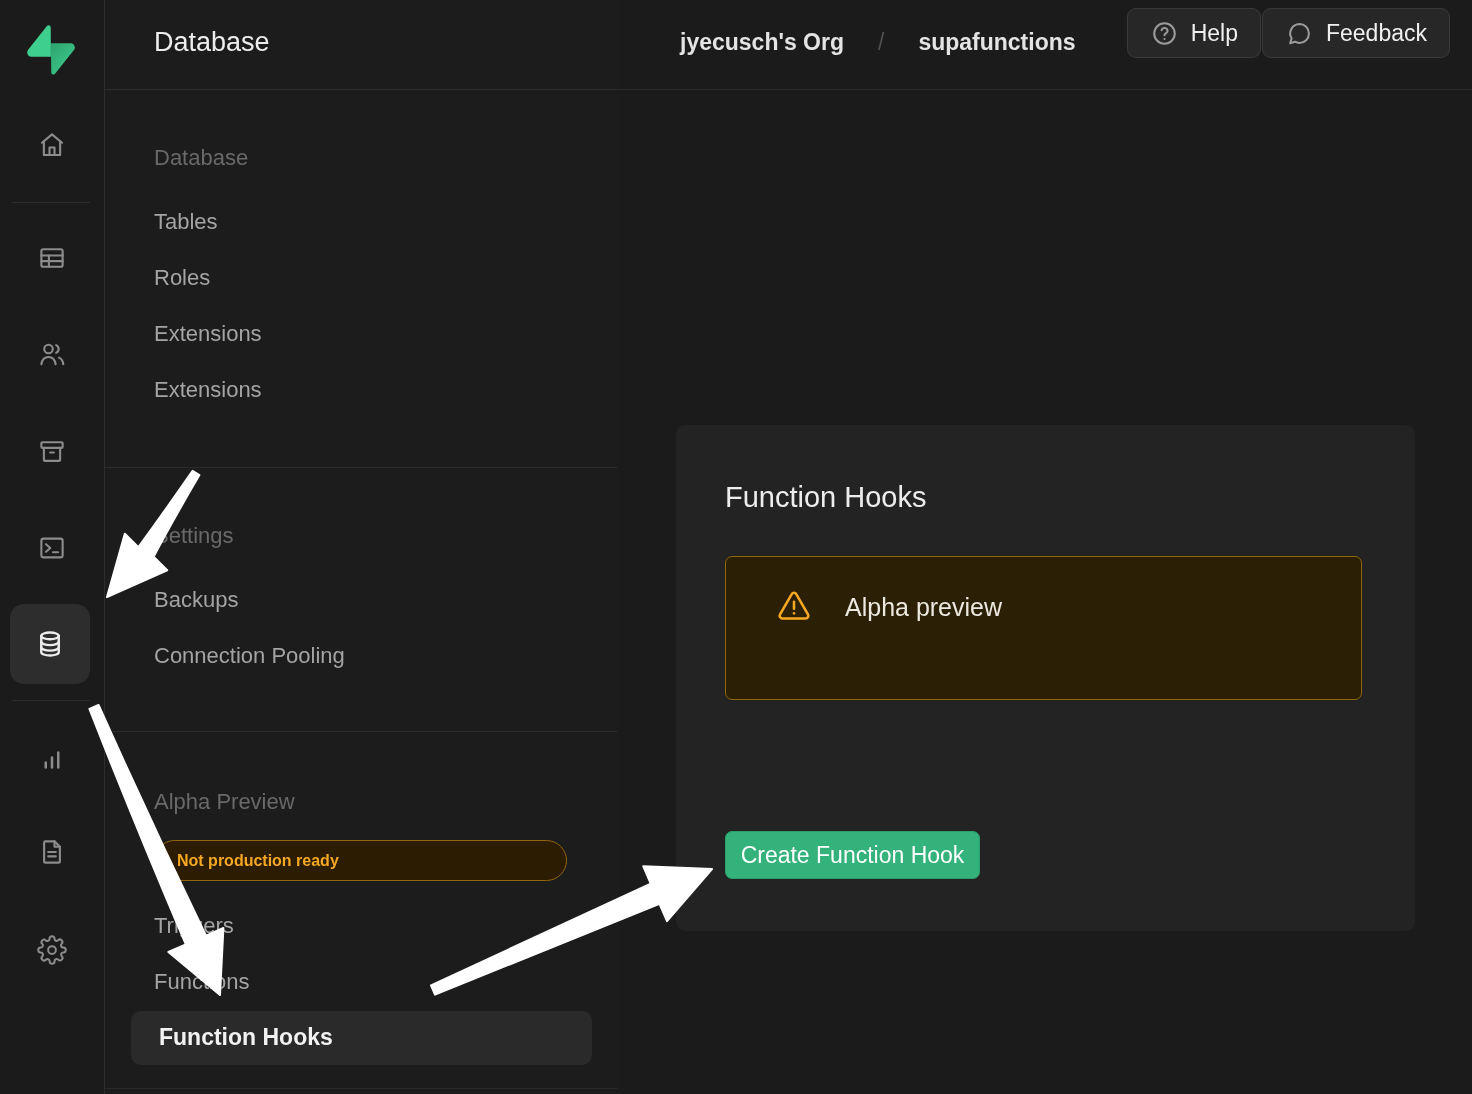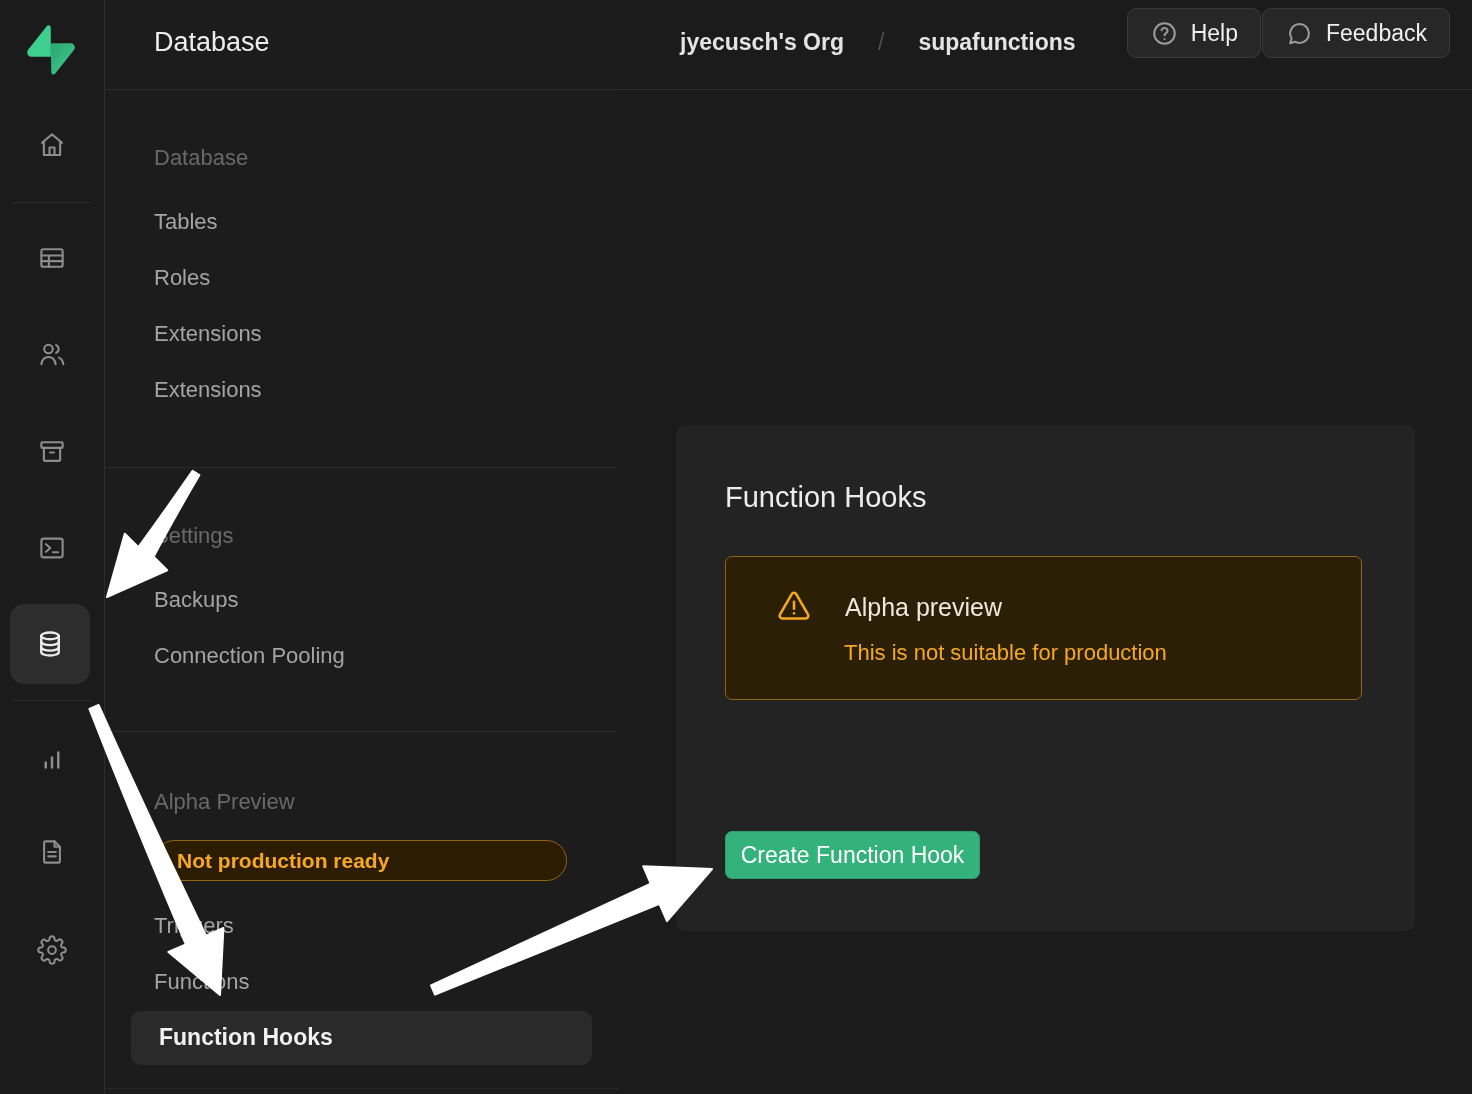--- a/index.html
+++ b/index.html
@@ -19,21 +19,21 @@
   .rail-divider{position:absolute;left:12px;width:78px;height:1px;background:#2d2d2d;}
   
   .sidebar{position:absolute;left:105px;top:0;width:513px;height:1094px;border-right:1px solid #2d2d2d;background:#1c1c1c;}
   .sidebar-header{position:absolute;left:0;top:0;width:513px;height:89px;border-bottom:1px solid #2d2d2d;}
   .sidebar-title{position:absolute;left:49px;top:27px;font-size:27px;color:#ededed;font-weight:400;}
   .section-header{position:absolute;left:49px;font-size:22px;color:#696969;}
   .side-item{position:absolute;left:49px;font-size:22px;color:#a4a4a4;cursor:pointer;}
   .side-divider{position:absolute;left:0;width:513px;height:1px;background:#2a2a2a;}
   .badge-pill{position:absolute;left:49px;top:840px;width:413px;height:41px;box-sizing:border-box;
     border:1px solid #92660a;border-radius:21px;background:#2b1c02;
-    color:#f7a823;font-size:21px;font-weight:bold;line-height:39px;padding-left:22px;}
+    color:#f7a823;font-size:16px;font-weight:bold;line-height:39px;padding-left:22px;}
   .active-item{position:absolute;left:26px;top:1011px;width:461px;height:54px;background:#2a2a2a;border-radius:10px;cursor:pointer;}
   .active-item span{position:absolute;left:28px;top:13px;font-size:23px;font-weight:bold;color:#f2f2f2;}
   
   .main{position:absolute;left:618px;top:0;right:0;bottom:0;background:#1b1b1b;}
   .main-header{position:absolute;left:0;top:0;right:0;height:89px;border-bottom:1px solid #2d2d2d;}
   .breadcrumb{position:absolute;left:62px;top:29px;font-size:23px;color:#e4e4e4;display:flex;gap:34px;align-items:flex-start;}
   .crumb{font-weight:bold;cursor:pointer;}
   .crumb-sep{color:#4f4f4f;font-weight:400;}
   .header-actions{position:absolute;right:38px;top:8px;display:flex;gap:1px;}
   .hbtn{display:flex;align-items:center;gap:12px;height:50px;padding:0 22px;background:#272727;border:1px solid #3a3a3a;border-radius:9px;color:#f0f0f0;font-size:23px;font-family:inherit;cursor:pointer;}
@@ -210,21 +210,20 @@
     <section class="card">
       <h2 class="card-title" style="margin:0">Function Hooks</h2>
 
       <div class="alert">
         <svg class="icon alert-icon" viewBox="0 0 24 24">
             <path d="M10.4 4.2 2.7 17.6a1.8 1.8 0 0 0 1.6 2.7h15.4a1.8 1.8 0 0 0 1.6-2.7L13.6 4.2a1.8 1.8 0 0 0-3.2 0z"></path>
             <path d="M12 9.2v4.6"></path>
             <path d="M12 16.9h.01"></path>
           </svg>
         <div class="alert-title">Alpha preview</div>
-        <div class="alert-desc">This is not suitable for production</div>
       </div>
 
       <div class="card-desc">
       </div>
 
       <button class="cta">Create Function Hook</button>
     </section>
   </main>
 
   <svg class="arrows" viewBox="0 0 1472 1094">

